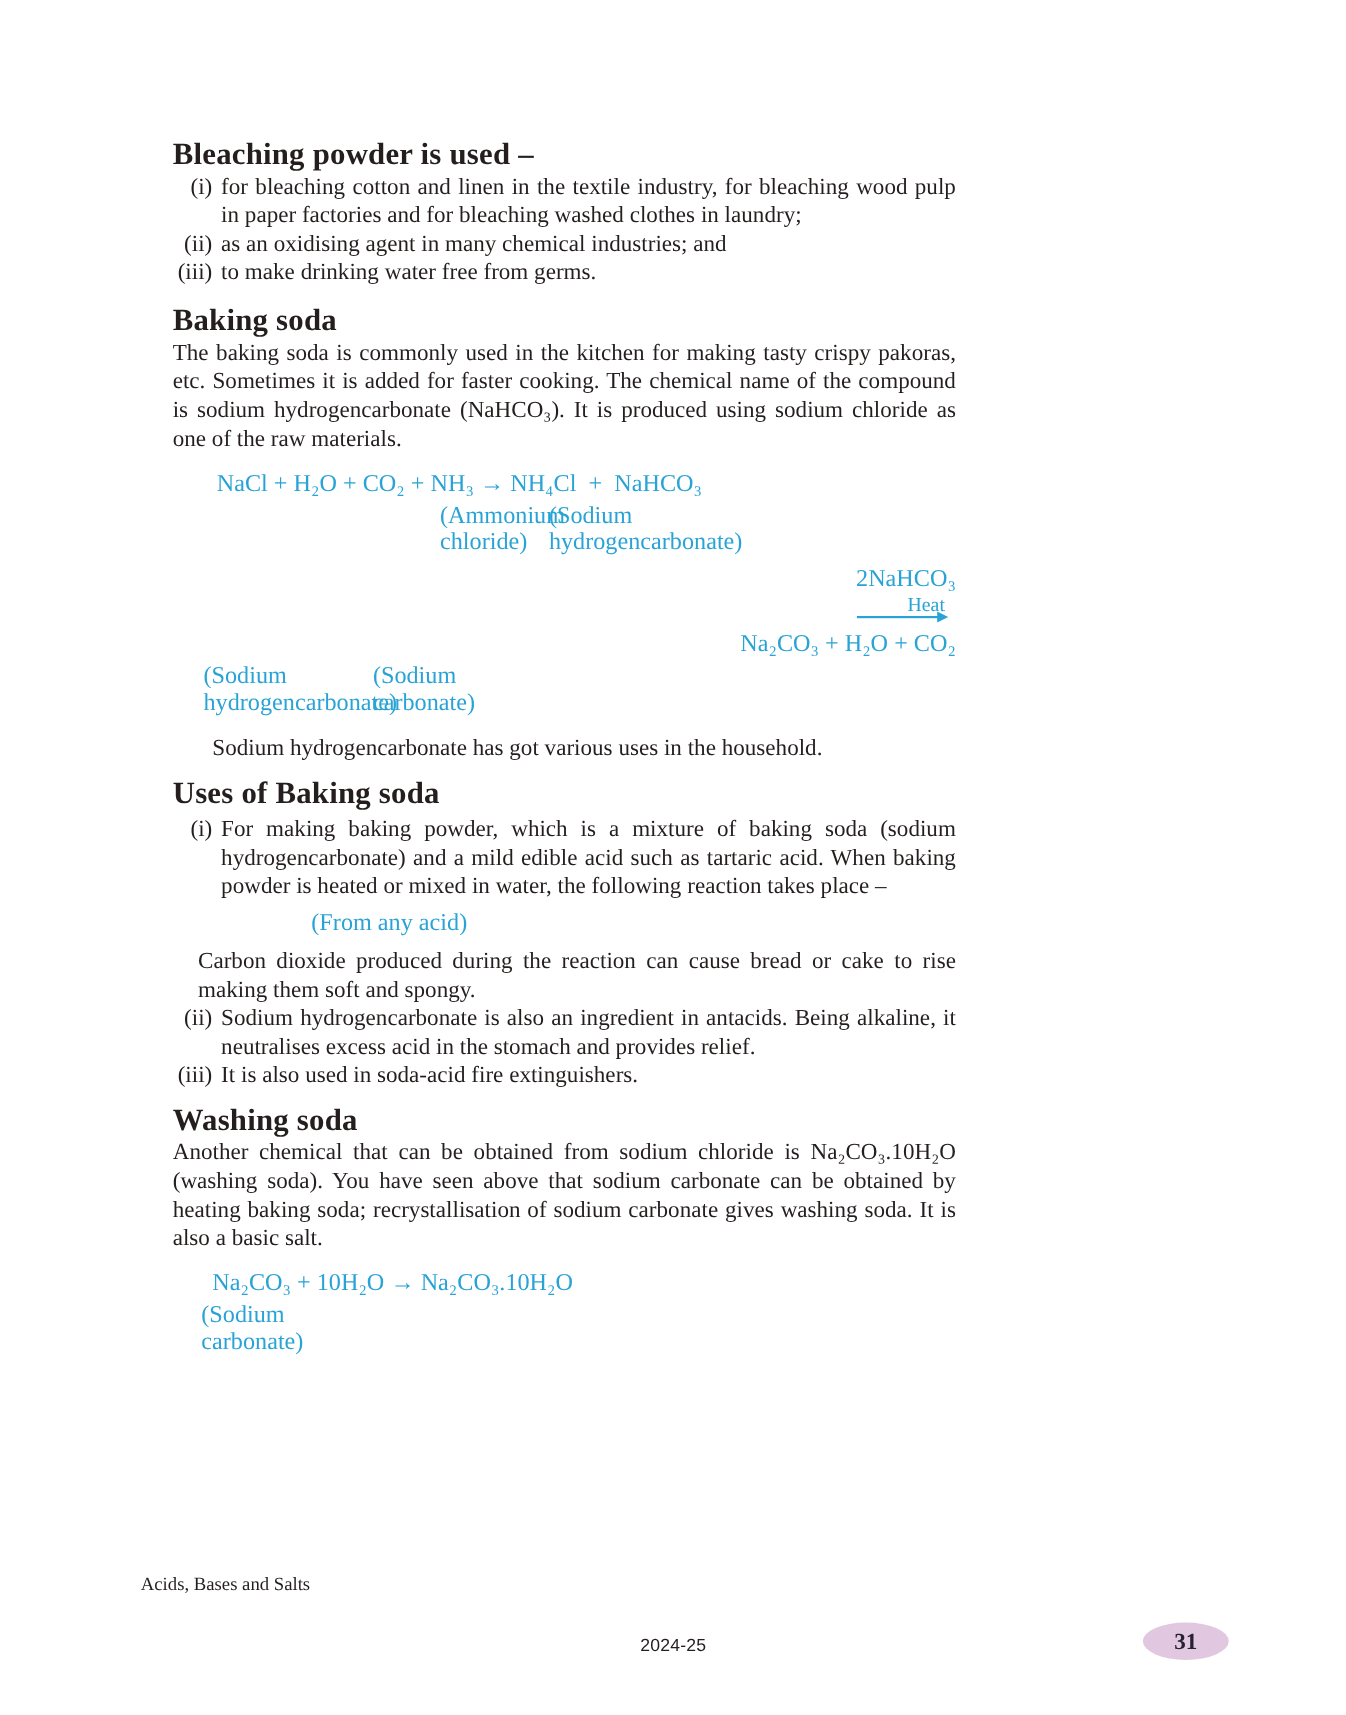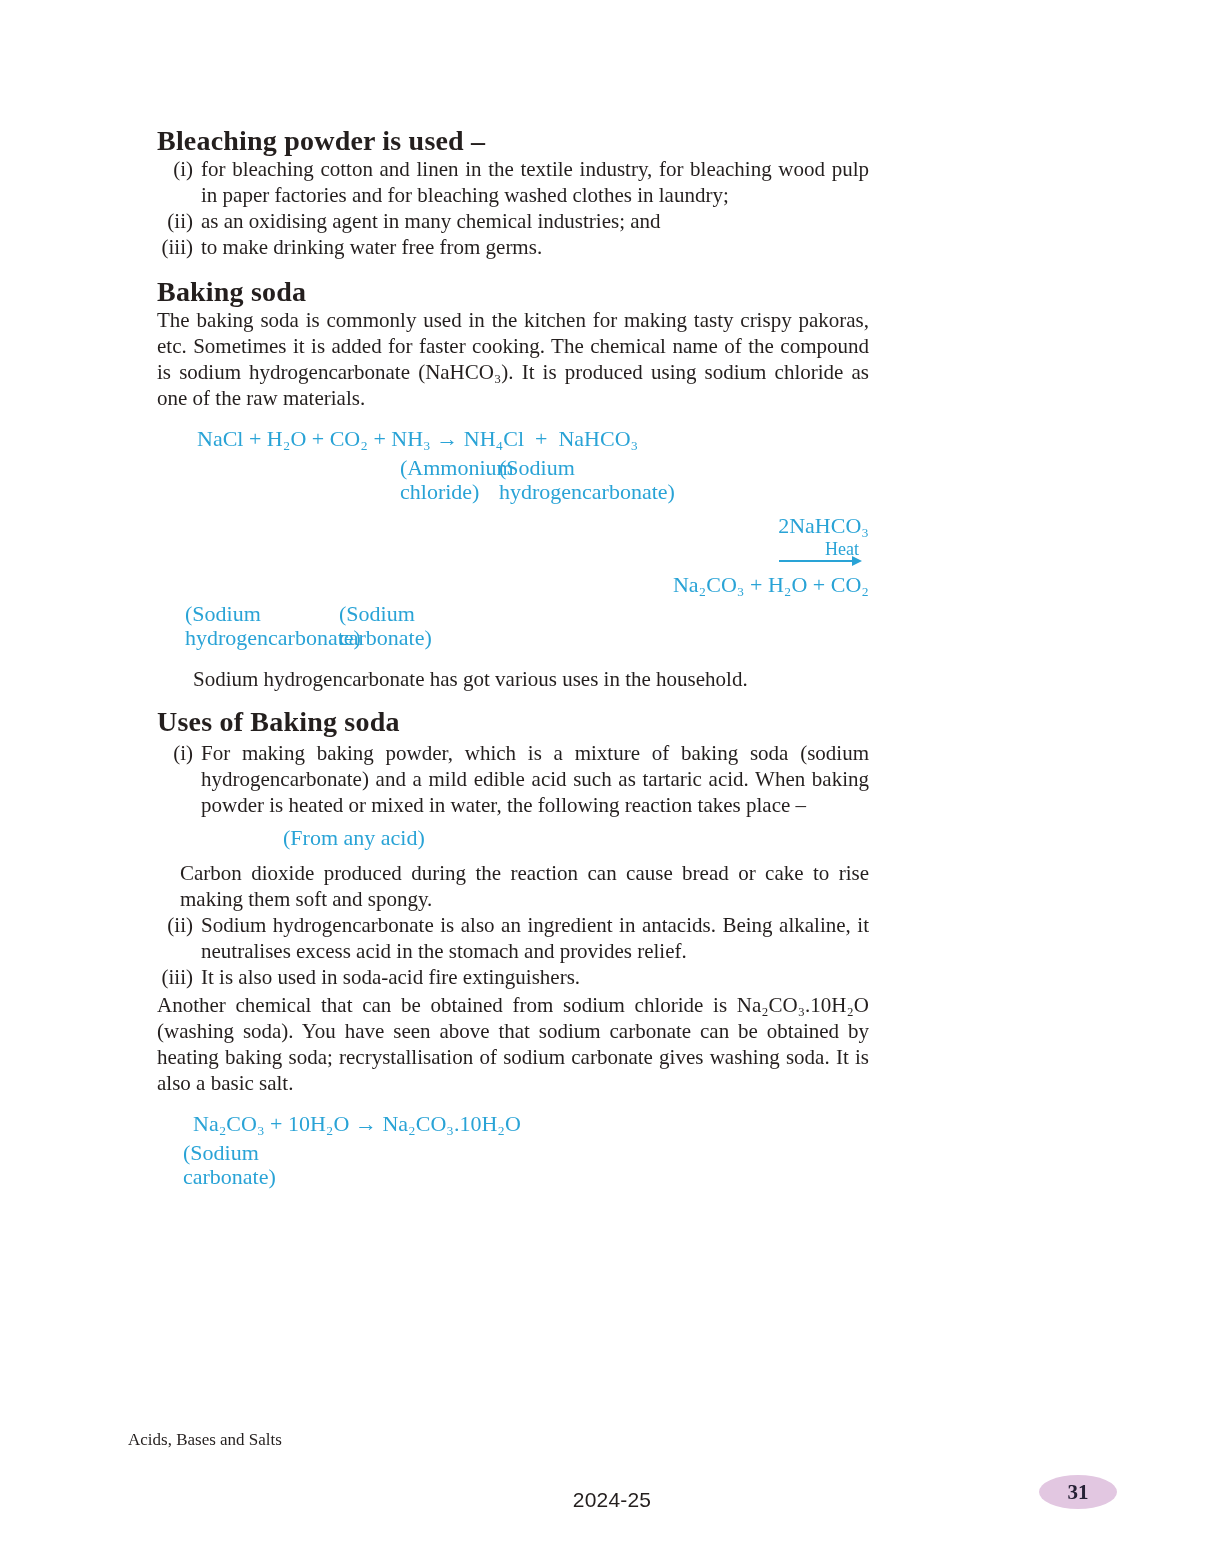--- a/index.html
+++ b/index.html
@@ -45,21 +45,21 @@
     position:absolute; left:128px; top:1430px; font-size:17px; color:#241f1e;
   }
   .page-badge {
     position:absolute; left:1039px; top:1475px; width:78px; height:34px;
     background:var(--badge-bg,#e2c7e1); border-radius:50%;
     display:flex; align-items:center; justify-content:center;
     font-size:21px; font-weight:bold; color:#262135;
   }
   .year {
     position:absolute; left:0; right:0; top:1488px; text-align:center;
-    font-size:21px; font-family:"Liberation Sans","DejaVu Sans",sans-serif;
+    font-size:16px; font-family:"Liberation Sans","DejaVu Sans",sans-serif;
     color:#241f1e; letter-spacing:0.2px;
   }
 </style>
 </head>
 <body>
 
 <div class="page" style="--eq-color: #29a3d6; --badge-bg: #e2c7e1; color: rgb(36, 31, 30);">
   <div class="content">
 
     <h3 class="heading">Bleaching powder is used –</h3>
@@ -137,20 +137,21 @@
       <div class="list-item">
         <span class="li-num">(ii)</span>
         <p class="li-text">Sodium hydrogencarbonate is also an ingredient in antacids. Being alkaline, it neutralises excess acid in the stomach and provides relief.</p>
       </div>
       <div class="list-item">
         <span class="li-num">(iii)</span>
         <p class="li-text">It is also used in soda-acid fire extinguishers.</p>
       </div>
     </div>
 
+    <h3 class="heading" style="margin-top:16px;">Washing soda</h3>
     <p class="para" style="margin-top:2px;">Another chemical that can be obtained from sodium chloride is Na₂CO₃.10H₂O (washing soda). You have seen above that sodium carbonate can be obtained by heating baking soda; recrystallisation of sodium carbonate gives washing soda. It is also a basic salt.</p>
 
     <div class="eq" style="margin-top:13px;">
       <div class="eq-formula" style="padding-left:36px;">Na₂CO₃ + 10H₂O → Na₂CO₃.10H₂O</div>
       <div style="margin-left:26px; margin-top:2px;">
         <div class="eq-label">(Sodium</div>
         <div class="eq-label">carbonate)</div>
       </div>
     </div>
 

